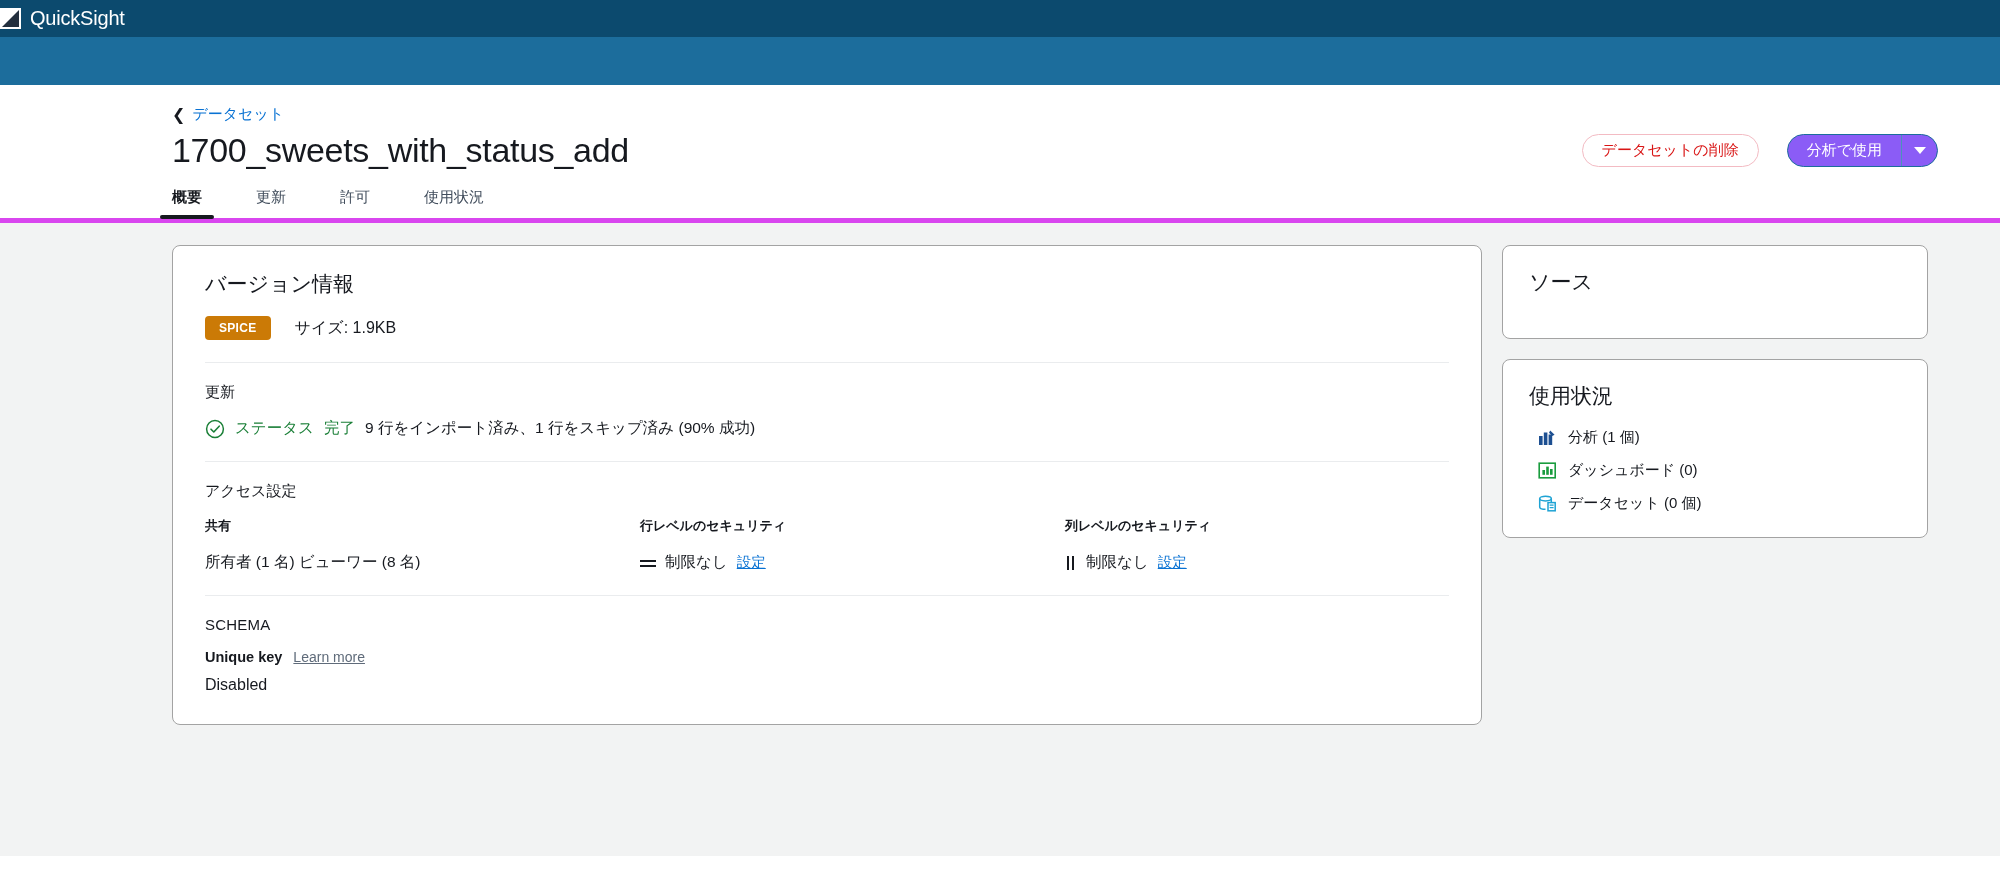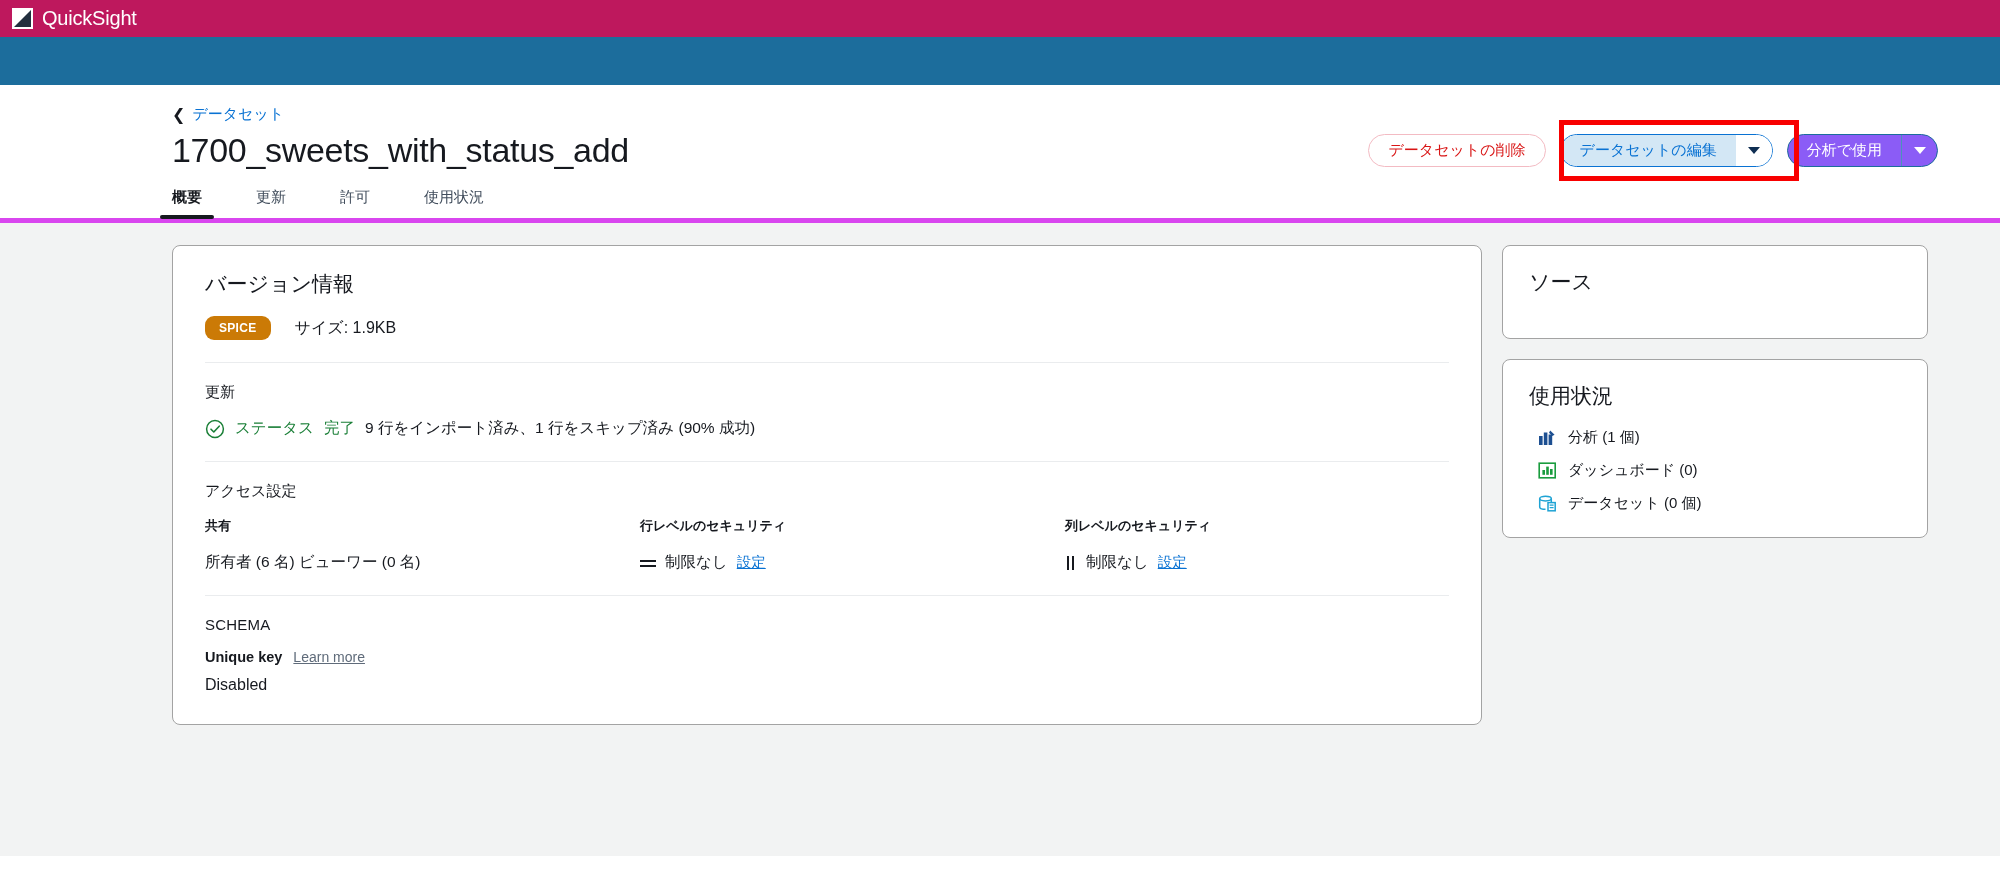--- a/index.html
+++ b/index.html
@@ -8,24 +8,23 @@
     margin: 0; padding: 0;
     width: 2000px; height: 869px;
     background: #ffffff;
     font-family: "Liberation Sans", "DejaVu Sans", sans-serif;
     overflow: hidden;
   }
 
   
   .topbar {
     height: 37px;
-    background: #be185d;
-    display: flex;
-    align-items: center;
-    padding-left: 12px;
+    background: #0c4a6e;
+    display: flex;
+    align-items: center;
   }
   .qs-logo {
     width: 21px; height: 21px;
     background: #ffffff;
     position: relative;
     margin-right: 9px;
     flex: none;
   }
   .qs-logo::after {
     content: "";
@@ -256,21 +255,21 @@
     align-items: center;
     gap: 24px;
     margin-bottom: 4px;
   }
   .badge-spice {
     background: #cb7a06;
     color: #ffffff;
     font-size: 12px;
     font-weight: 700;
     letter-spacing: 0.3px;
-    border-radius: 9px;
+    border-radius: 4px;
     padding: 5px 14px;
   }
   .size-text { font-size: 16px; color: #16191f; }
 
   
   .status-line {
     display: flex;
     align-items: center;
     gap: 10px;
     margin-bottom: 18px;
@@ -391,29 +390,20 @@
     <span class="bc-text">データセット</span>
   </div>
 
   <div class="title-row">
     <div class="page-title">1700_sweets_with_status_add</div>
 
     <div class="actions">
 
       <div class="btn btn-delete">データセットの削除</div>
 
-      <div class="edit-wrap">
-        <div class="split split-edit">
-          <div class="split-main">データセットの編集</div>
-          <div class="split-arrow">
-            <span class="caret"></span>
-          </div>
-        </div>
-        <div class="redbox"></div>
-      </div>
 
       <div class="split split-use">
         <div class="split-main">分析で使用</div>
         <div class="split-arrow">
           <span class="caret"></span>
         </div>
       </div>
 
     </div>
   </div>
@@ -454,21 +444,21 @@
     </div>
 
 
     <hr class="sep">
 
     <div class="sub-title">アクセス設定</div>
 
     <div class="access-grid">
       <div class="acc-col-1">
         <div class="acc-head">共有</div>
-        <div class="acc-val">所有者 (6 名)  ビューワー (0 名)</div>
+        <div class="acc-val">所有者 (1 名)  ビューワー (8 名)</div>
       </div>
       <div class="acc-col-2">
         <div class="acc-head">行レベルのセキュリティ</div>
         <div class="acc-val">
           <span class="rls-icon"></span>
           <span>制限なし</span>
           <span class="link">設定</span>
         </div>
       </div>
       <div class="acc-col-3">

